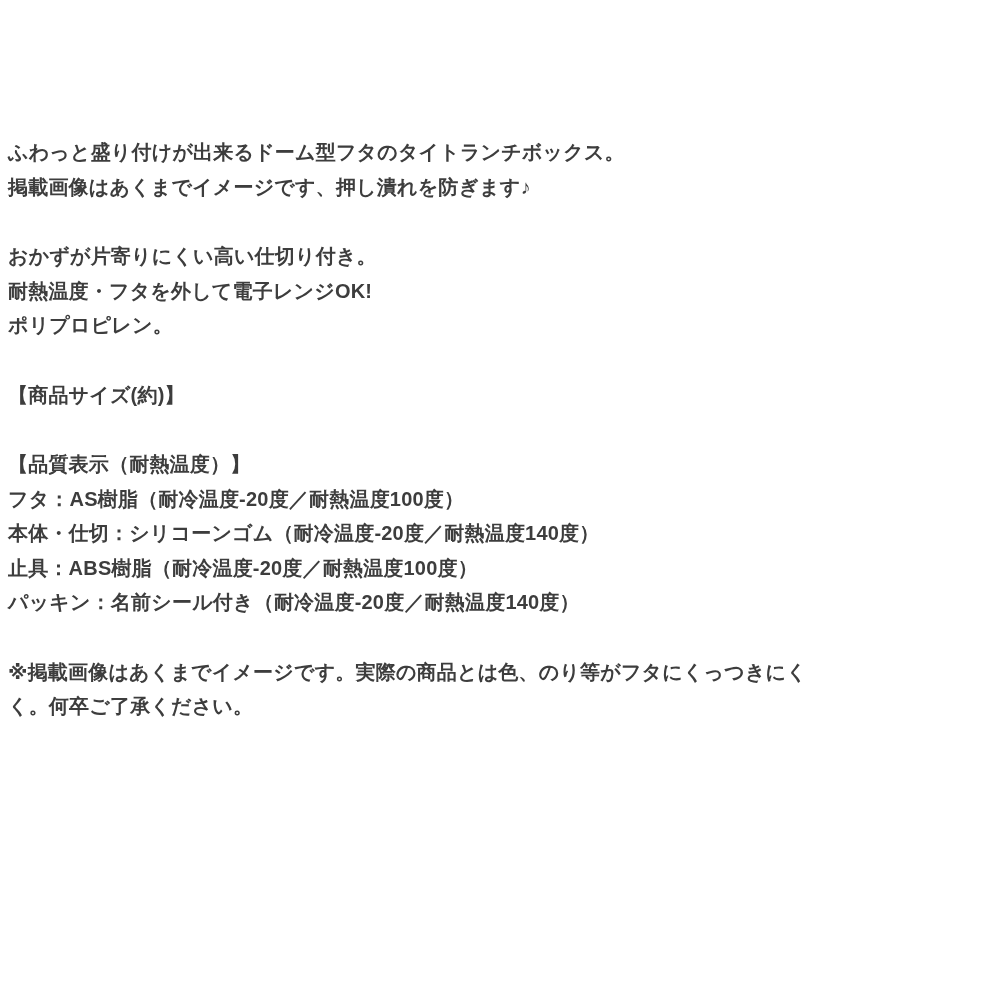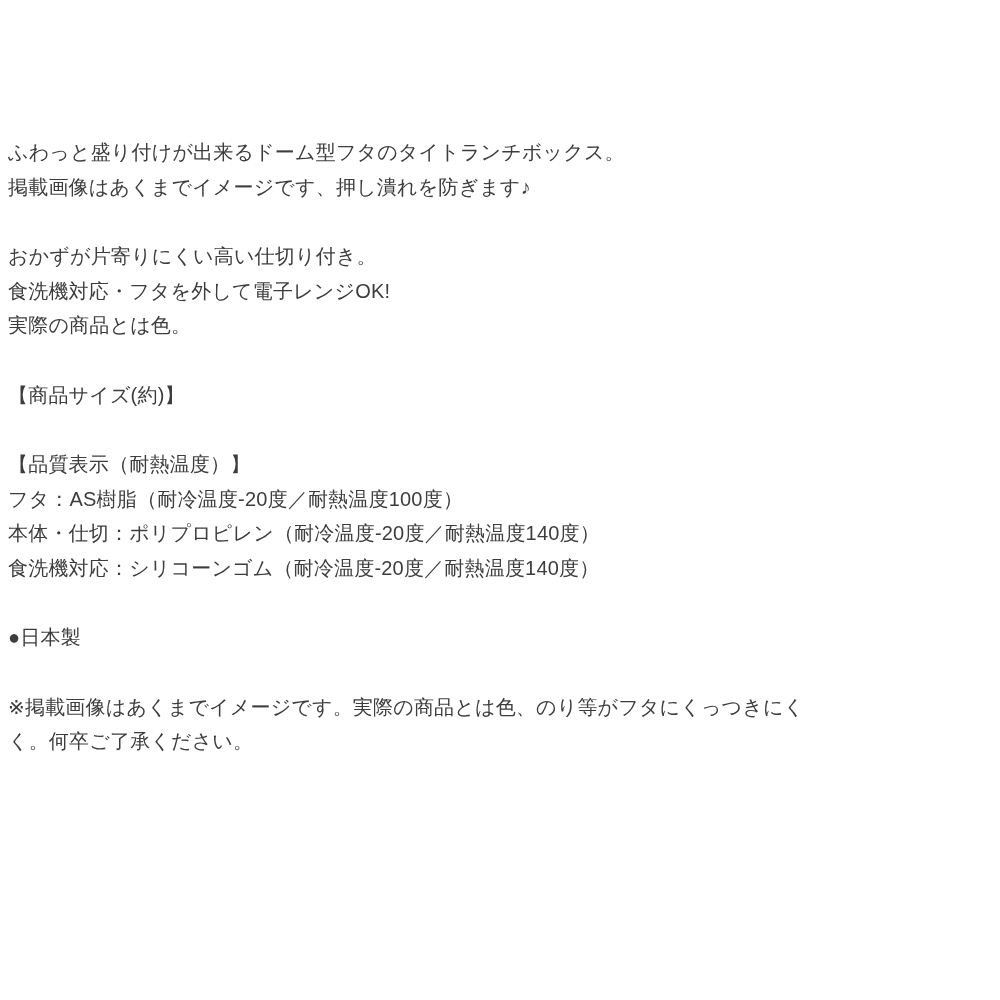--- a/index.html
+++ b/index.html
@@ -13,21 +13,21 @@
     overflow: hidden;
     font-family: "Liberation Sans", "DejaVu Sans", sans-serif;
     color: #3d3d3d;
   }
   .content {
     box-sizing: border-box;
     width: 818px;
     padding: 135px 8px 0 8px;
     font-size: 20px;
     line-height: 34.5px;
-    font-weight: 400;
+    font-weight: 700;
     letter-spacing: 0.2px;
   }
   .para {
     margin: 0 0 35px 0;
   }
   .line {
     display: block;
     white-space: nowrap;
   }
   .wrap-line {
@@ -42,36 +42,34 @@
 
 <main class="content">
 
   <p class="para">
     <span class="line">ふわっと盛り付けが出来るドーム型フタのタイトランチボックス。</span>
     <span class="line">掲載画像はあくまでイメージです、押し潰れを防ぎます♪</span>
   </p>
 
   <p class="para">
     <span class="line">おかずが片寄りにくい高い仕切り付き。</span>
-    <span class="line">食洗機対応・フタを外して電子レンジOK!</span>
-    <span class="line">実際の商品とは色。</span>
+    <span class="line">耐熱温度・フタを外して電子レンジOK!</span>
+    <span class="line">ポリプロピレン。</span>
   </p>
 
   <p class="para">
     <span class="line">【商品サイズ(約)】</span>
   </p>
 
   <p class="para">
     <span class="line">【品質表示（耐熱温度）】</span>
     <span class="line">フタ：AS樹脂（耐冷温度-20度／耐熱温度100度）</span>
-    <span class="line">本体・仕切：ポリプロピレン（耐冷温度-20度／耐熱温度140度）</span>
-    <span class="line">食洗機対応：シリコーンゴム（耐冷温度-20度／耐熱温度140度）</span>
+    <span class="line">本体・仕切：シリコーンゴム（耐冷温度-20度／耐熱温度140度）</span>
+    <span class="line">止具：ABS樹脂（耐冷温度-20度／耐熱温度100度）</span>
+    <span class="line">パッキン：名前シール付き（耐冷温度-20度／耐熱温度140度）</span>
   </p>
 
-  <p class="para">
-    <span class="line">●日本製</span>
-  </p>
 
   <p class="para">
     <span class="wrap-line">※掲載画像はあくまでイメージです。実際の商品とは色、のり等がフタにくっつきにくく。何卒ご了承ください。</span>
   </p>
 
 </main>
 
 </body></html>

